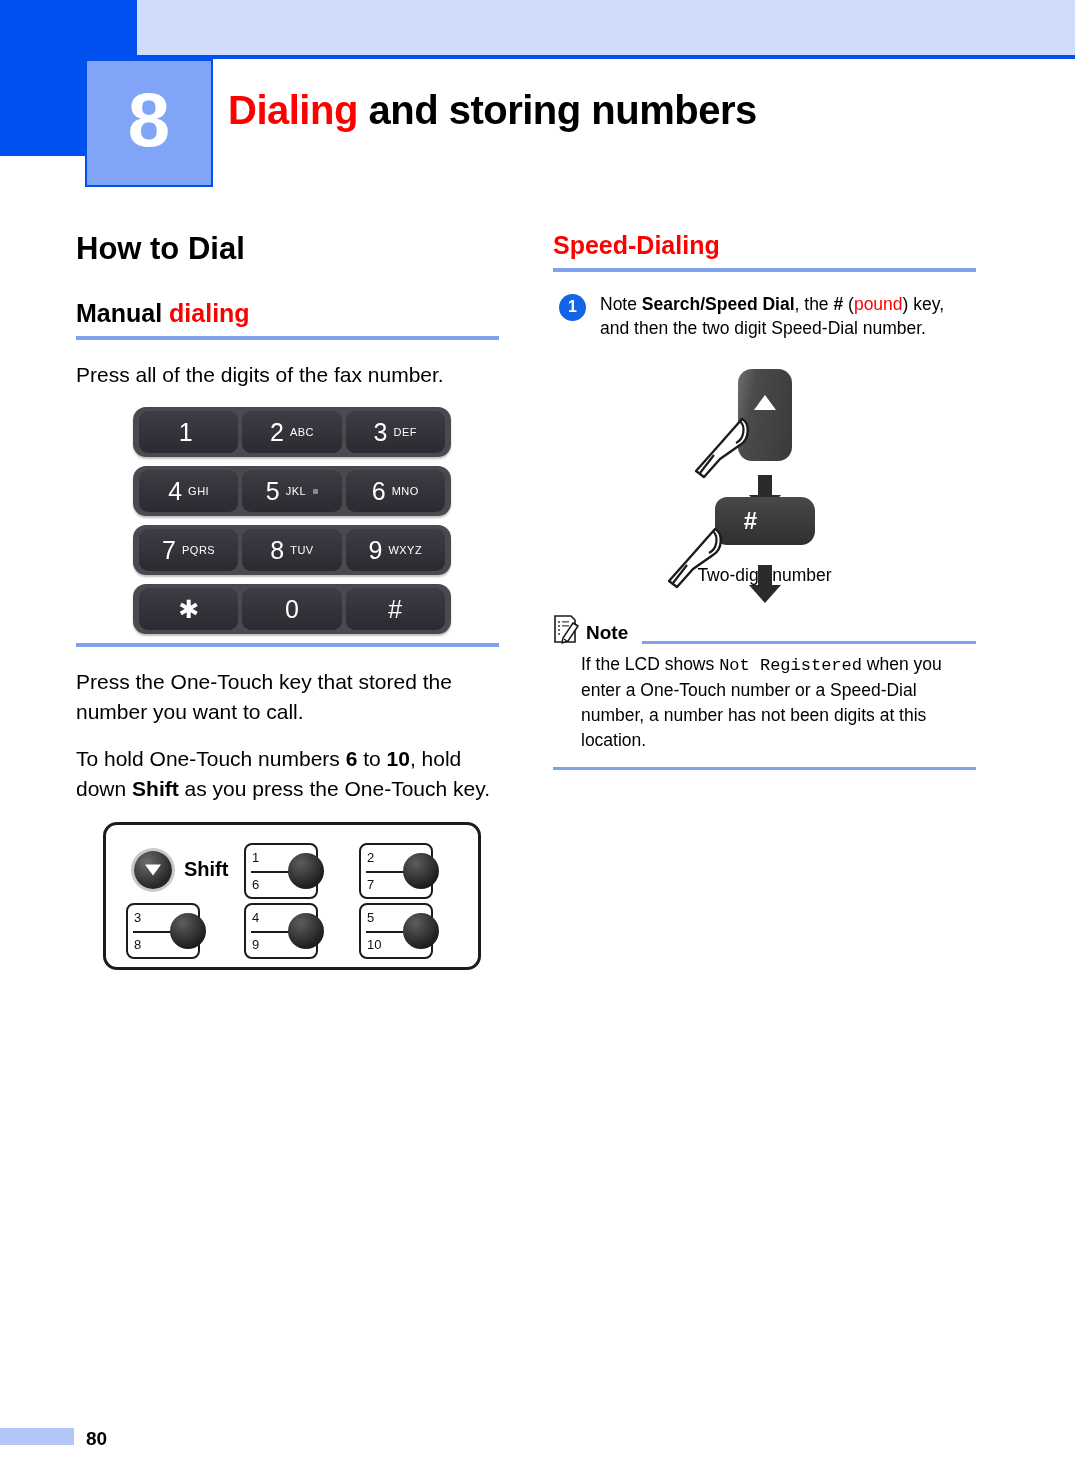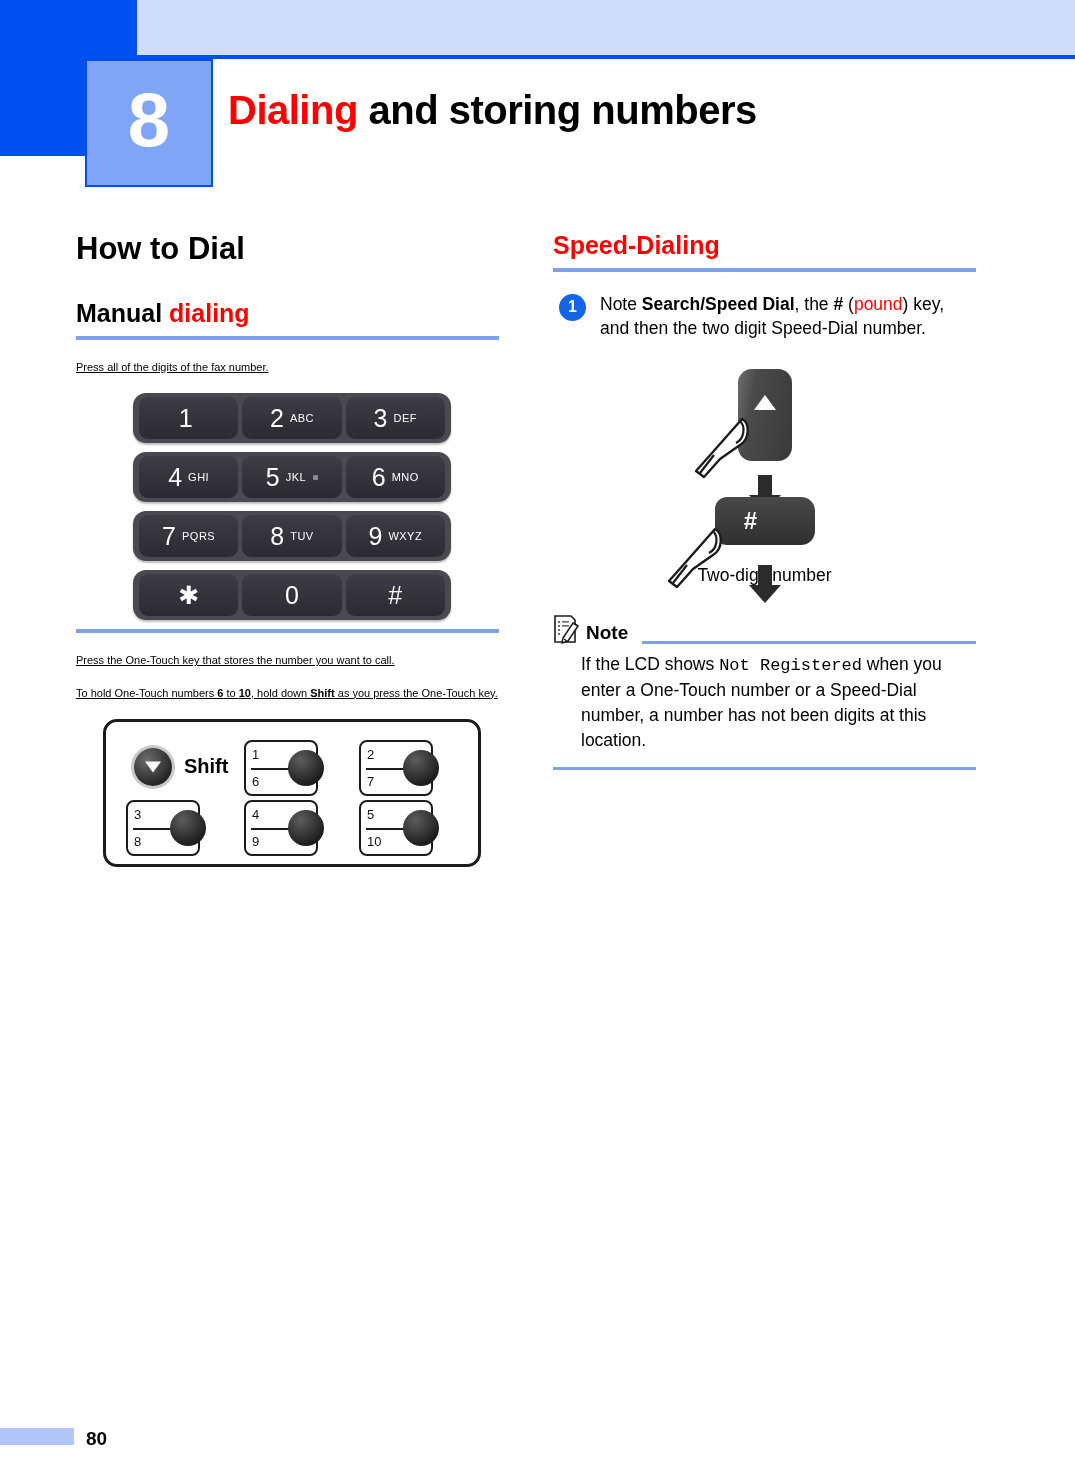--- a/index.html
+++ b/index.html
@@ -92,24 +92,23 @@
     line-height: 1.1;
   }
   h2.sub .accent { color: #FF0000; }
   h2.sub.red { color: #FF0000; }
   .rule-blue {
     height: 4px;
     background: #7FA0EB;
     margin: 8px 0 20px 0;
   }
   p.body {
-    font-size: 11px;
+    font-size: 21px;
     line-height: 1.42;
     margin: 0 0 17px 0;
-    text-decoration: underline;
   }
   p.body b { font-weight: bold; }
 
   
   .keypad {
     margin: 18px 0 0 57px;
     width: 318px;
   }
   .kp-row {
     display: flex;
@@ -440,21 +439,21 @@
         <span class="kp-digit">0</span>
       </div>
       <div class="kp-key">
         <span class="kp-digit">#</span>
       </div>
     </div>
   </div>
 
   <div class="rule-blue"></div>
 
-  <p class="body">Press the One-Touch key that stores the number you want to call.</p>
+  <p class="body">Press the One-Touch key that stored the number you want to call.</p>
   <p class="body">
     <span>To hold One-Touch numbers </span><b>6</b><span> to </span><b>10</b><span>, hold down </span><b>Shift</b><span> as you press the One-Touch key.</span>
   </p>
 
   <div class="onetouch">
     <div class="ot-shift-btn"></div>
     <div class="ot-shift-label">Shift</div>
 
     <div class="ot-key" style="left:138px; top:18px;">
       <div class="ot-plate">

